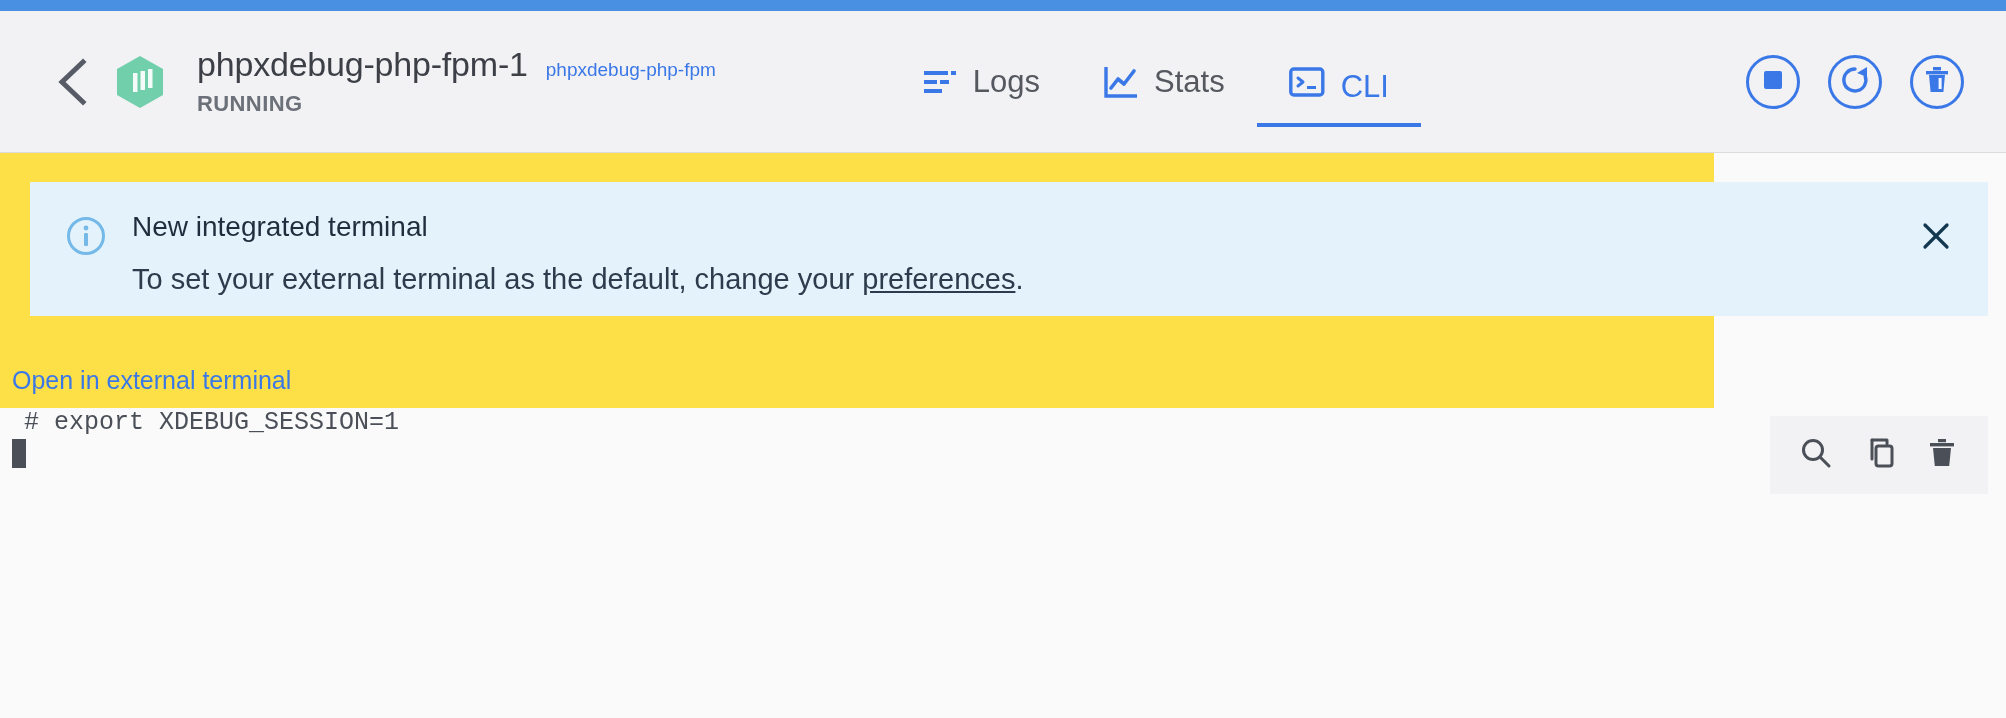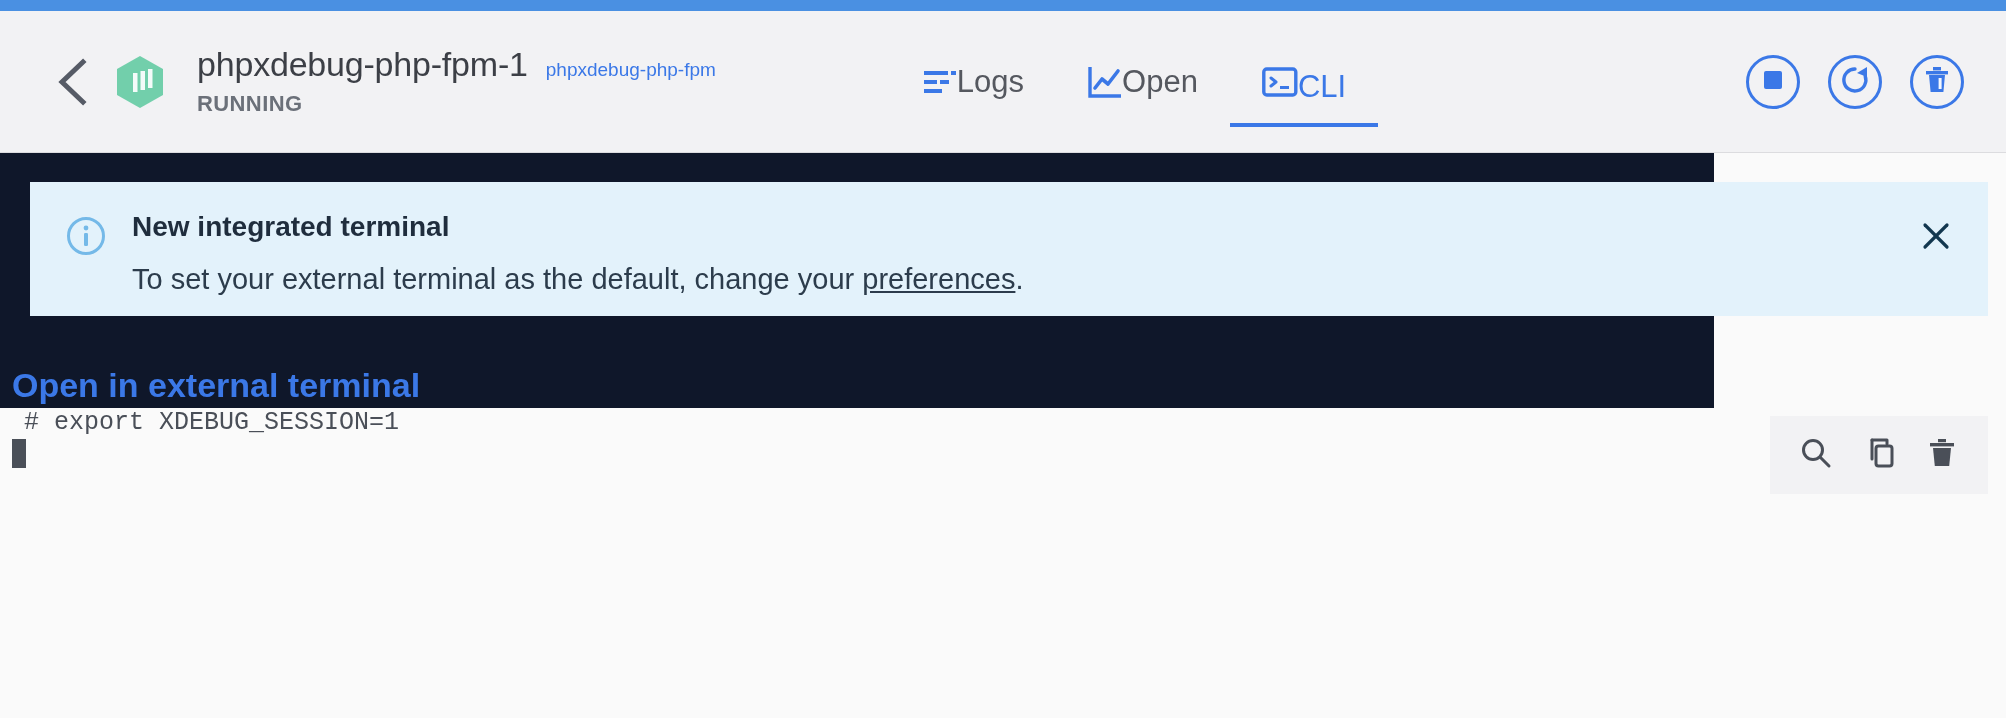--- a/index.html
+++ b/index.html
@@ -5,21 +5,21 @@
   * { box-sizing: border-box; }
   html, body {
     margin: 0; padding: 0;
     width: 2006px; height: 718px;
     overflow: hidden;
     background: #fafafa;
     font-family: "Liberation Sans", sans-serif;
     -webkit-font-smoothing: antialiased;
   }
 
-  #app { position: relative; width: 1714px; height: 718px; background: #0f172a; }
+  #app { position: relative; width: 1714px; height: 718px; background: #fde047; }
 
   
   .top-accent {
     position: absolute; top: 0; left: 0;
     width: 2006px; height: 11px;
     background: #4a90e2;
   }
 
   
   .header {
@@ -63,21 +63,21 @@
     letter-spacing: 0.4px;
     font-weight: bold;
   }
 
   
   .tabs {
     display: flex; align-items: stretch;
     height: 142px; margin-left: 175px;
   }
   .tab {
-    display: flex; align-items: center; 
+    display: flex; align-items: center; gap: 16px;
     padding: 0 32px;
     height: 142px;
     cursor: pointer;
     position: relative;
   }
   .tab-label { font-size: 31px; color: #55585f; }
   .tab.active .tab-label { color: #3b78e7; margin-top: 11px; }
   .tab.active::after {
     content: ""; position: absolute;
     left: 0; right: 0; bottom: 26px;
@@ -102,39 +102,39 @@
     position: absolute;
     left: 30px; top: 182px;
     width: 1958px; height: 134px;
     background: #e3f2fb;
     display: flex; align-items: flex-start;
     padding: 28px 30px 0 36px;
   }
   .banner-icon { width: 40px; height: 40px; flex: 0 0 40px; margin-top: 6px; }
   .banner-text { margin-left: 26px; }
   .banner-title {
-    font-size: 28px; color: #1f2d3d; font-weight: 700; line-height: 1.2;
+    font-size: 28px; color: #1f2d3d; font-weight: 400; line-height: 1.2;
   }
   .banner-body {
     font-size: 29px; color: #2c3c4c; margin-top: 18px; line-height: 1.2;
   }
   .banner-body a {
     color: #2c3c4c; text-decoration: underline; cursor: pointer;
   }
   .banner-close {
     margin-left: auto; margin-top: 6px;
     width: 44px; height: 44px;
     display: flex; align-items: center; justify-content: center;
     cursor: pointer;
   }
 
   
   .external-link {
     position: absolute; left: 12px; top: 366px;
-    font-size: 34px; color: #3b78e7; cursor: pointer; font-weight: bold;
+    font-size: 25px; color: #3b78e7; cursor: pointer;
   }
 
   .terminal {
     position: absolute; left: 0; top: 408px;
     width: 2006px; height: 310px;
     background: #fafafa;
   }
   .term-line {
     font-family: "Liberation Mono", "DejaVu Sans Mono", monospace;
     font-size: 25px; color: #4a4f58;
@@ -210,21 +210,21 @@
       </div>
 
 
       <div class="tab">
         <span>
           <svg width="34" height="32" viewBox="0 0 34 32">
             <polyline points="2,1 2,30 33,30" fill="none" stroke="#3b78e7" stroke-width="3.4"></polyline>
             <polyline points="7,22 14,13 20,18 30,5" fill="none" stroke="#3b78e7" stroke-width="3.6" stroke-linejoin="round" stroke-linecap="round"></polyline>
           </svg>
         </span>
-        <span class="tab-label">Open</span>
+        <span class="tab-label">Stats</span>
       </div>
 
       <div class="tab active">
         <span>
           <svg width="36" height="30" viewBox="0 0 36 30">
             <rect x="1.8" y="2" width="32" height="26" rx="3" fill="none" stroke="#3b78e7" stroke-width="3.4"></rect>
             <polyline points="9,11 14,15 9,19" fill="none" stroke="#3b78e7" stroke-width="3" stroke-linecap="round" stroke-linejoin="round"></polyline>
             <rect x="18" y="19" width="9" height="3" fill="#3b78e7"></rect>
           </svg>
         </span>

